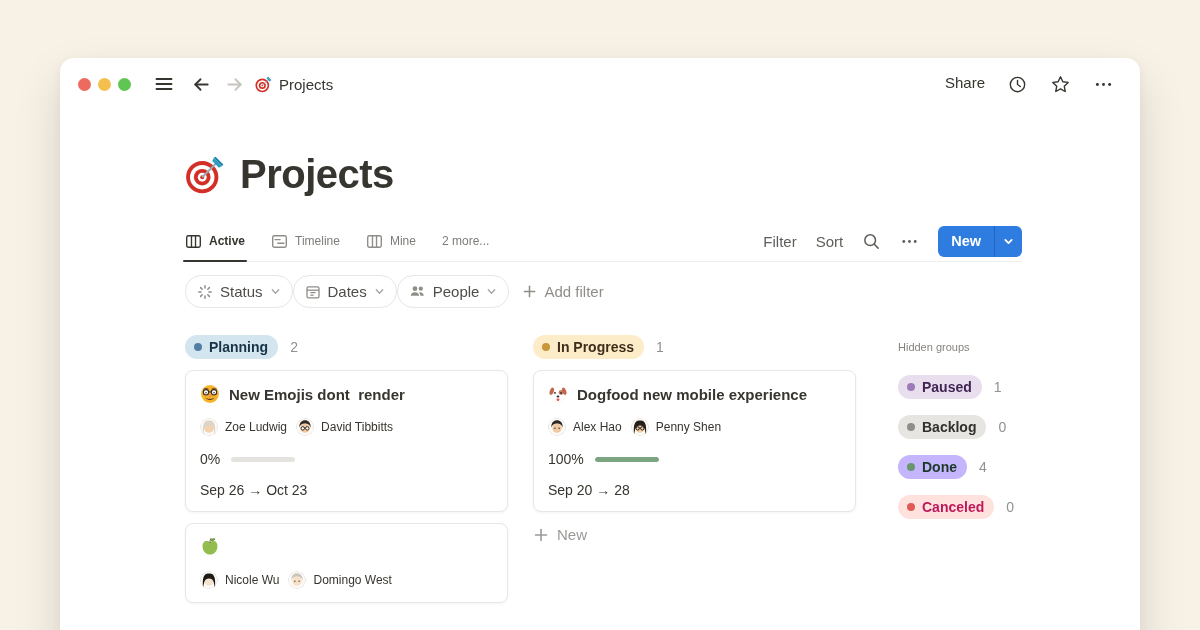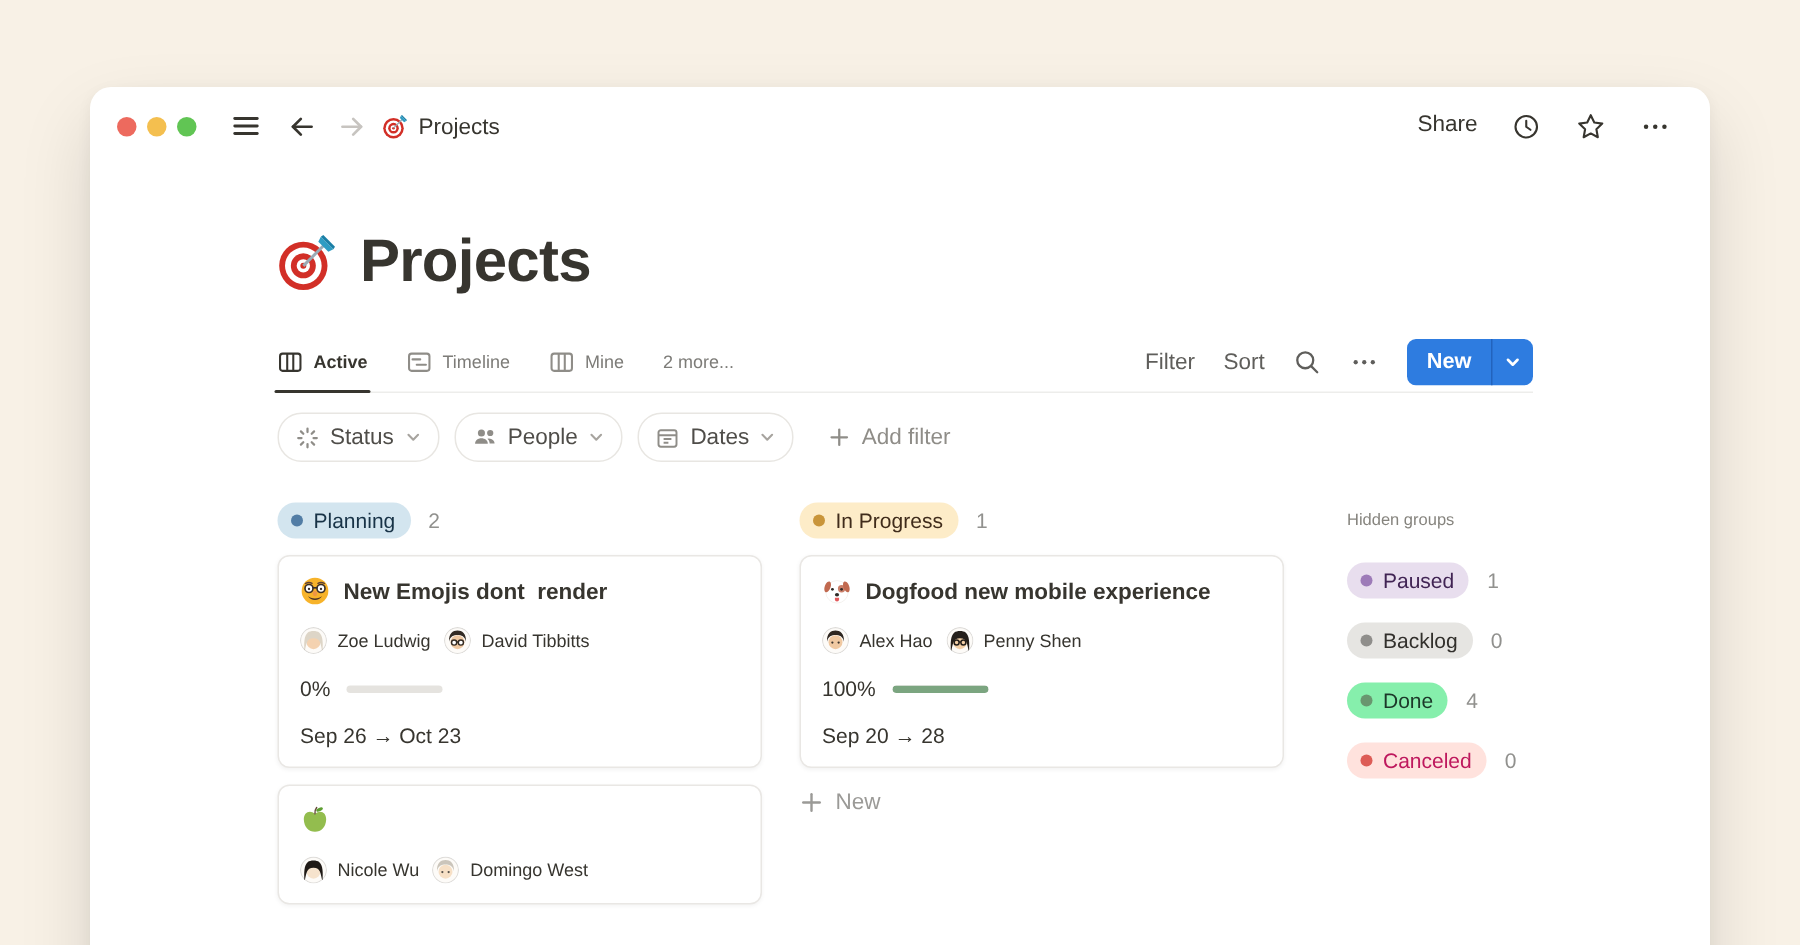--- a/index.html
+++ b/index.html
@@ -41,38 +41,38 @@
   .tab.active{color:#37352f;font-weight:600;}
   .tab.active svg{color:#37352f}
   .tab.active::after{content:'';position:absolute;left:-2px;right:-2px;bottom:-1px;height:2.5px;background:#37352f;border-radius:2px;}
   .view-toolbar{margin-left:auto;display:flex;align-items:center;gap:19px;}
   .vt-label{font-size:15px;color:#5f5e5b;background:none;border:none;padding:0;cursor:pointer;font-family:inherit;}
   .vt-icon{color:#5f5e5b}
   .new-btn{display:flex;height:31px;border-radius:6px;overflow:hidden;cursor:pointer;}
   .new-main{display:flex;align-items:center;padding:0 13px;background:#2e7ce0;color:#fff;font-size:14.5px;font-weight:600;}
   .new-caret{display:flex;align-items:center;justify-content:center;width:27px;background:#2e7ce0;border-left:1px solid #2263bd;color:#fff;}
   
-  .filter-row{margin-top:13px;display:flex;align-items:center;gap:10px;}
+  .filter-row{margin-top:13px;display:flex;align-items:center;}
   .chip{display:flex;align-items:center;gap:7px;height:31px;padding:0 11px;border:1px solid #e8e6e2;border-radius:16px;background:#fff;font-size:15px;color:#4f4d49;cursor:pointer;}
   .chip svg{color:#8f8d88}
   .chip .chev{color:#a7a49f}
   .add-filter{display:flex;align-items:center;gap:7px;font-size:15px;color:#8f8d88;margin-left:7px;cursor:pointer;background:none;border:none;font-family:inherit;}
   
   .board{margin-top:26px;display:flex;align-items:flex-start;}
   .col{width:323px;flex:none;}
   .col + .col{margin-left:25px;}
   .group-header{display:flex;align-items:center;height:26px;}
-  .pill{display:inline-flex;align-items:center;gap:7px;height:24px;padding:0 10px 0 9px;border-radius:13px;font-size:14px;font-weight:400;white-space:nowrap;text-align:center;}
+  .pill{display:inline-flex;align-items:center;gap:7px;height:24px;padding:0 10px 0 9px;border-radius:13px;font-size:14px;font-weight:700;white-space:nowrap;text-align:center;}
   .dot{width:8px;height:8px;border-radius:50%;flex:none;}
   .count{margin-left:12px;color:#91918e;font-size:14px;}
   .pill-blue{background:#d3e5ef;color:#183347}.dot-blue{background:#527da5}
   .pill-yellow{background:#fdecc8;color:#402c1b}.dot-yellow{background:#c9953a}
   .pill-purple{background:#e8deee;color:#412454}.dot-purple{background:#9d7bb8}
   .pill-gray{background:#e6e5e2;color:#32302c}.dot-gray{background:#8f8e8b}
-  .pill-green{background:#86efac;color:#1c3829}.dot-green{background:#69966f}
+  .pill-green{background:#c4b5fd;color:#1c3829}.dot-green{background:#69966f}
   .pill-red{background:#ffe2dd;color:#be185d}.dot-red{background:#dd5c56}
   .cards{margin-top:10px;display:flex;flex-direction:column;gap:11px;}
   .card{background:#fff;border:1px solid #e9e7e4;border-radius:8px;padding:13px 14px;box-shadow:0 1px 3px rgba(15,15,15,.05);cursor:pointer;}
   .card-title-row{display:flex;align-items:center;gap:9px;}
   .card-emoji{width:20px;height:20px;flex:none;}
   .card-title{font-size:15px;font-weight:600;color:#37352f;white-space:pre-wrap;}
   .people-row{margin-top:14px;display:flex;align-items:center;gap:9px;font-size:12px;color:#37352f;}
   .person{display:flex;align-items:center;gap:7px;}
   .avatar{width:18px;height:18px;flex:none;border-radius:50%;}
   .progress-row{margin-top:15px;display:flex;align-items:center;gap:11px;font-size:14px;color:#37352f;}
@@ -242,39 +242,39 @@
               <line x1="12.4" y1="3.6" x2="10.8" y2="5.2"></line>
               <line x1="5.2" y1="10.8" x2="3.6" y2="12.4"></line>
             </g>
           </svg>
         <span>Status</span>
         <svg class="chev" width="11" height="11" viewBox="0 0 12 12" fill="none" stroke="currentColor" stroke-width="1.5" stroke-linecap="round" stroke-linejoin="round">
             <path d="M2.5 4.2 6 7.8l3.5-3.6"></path>
           </svg>
       </div>
       <div class="chip">
+        <svg width="16" height="16" viewBox="0 0 16 16" fill="none" stroke="currentColor" stroke-width="1.3">
+            <rect x="2" y="2.8" width="12" height="11" rx="1.6"></rect>
+            <line x1="2" y1="6.2" x2="14" y2="6.2"></line>
+            <line x1="5.4" y1="8.6" x2="10.6" y2="8.6"></line>
+            <line x1="5.4" y1="11.2" x2="8.6" y2="11.2"></line>
+          </svg>
+        <span>Dates</span>
+        <svg class="chev" width="11" height="11" viewBox="0 0 12 12" fill="none" stroke="currentColor" stroke-width="1.5" stroke-linecap="round" stroke-linejoin="round">
+            <path d="M2.5 4.2 6 7.8l3.5-3.6"></path>
+          </svg>
+      </div>
+      <div class="chip">
         <svg width="17" height="17" viewBox="0 0 18 18" fill="currentColor">
             <circle cx="6.3" cy="6" r="2.5"></circle>
             <path d="M1.8 13.6c0-2.4 2-3.9 4.5-3.9s4.5 1.5 4.5 3.9z"></path>
             <circle cx="12.5" cy="6" r="2.2"></circle>
             <path d="M11.6 9.8c2.2.1 4 1.5 4 3.6h-3.5c0-1.4-.6-2.6-1.6-3.4z"></path>
           </svg>
         <span>People</span>
-        <svg class="chev" width="11" height="11" viewBox="0 0 12 12" fill="none" stroke="currentColor" stroke-width="1.5" stroke-linecap="round" stroke-linejoin="round">
-            <path d="M2.5 4.2 6 7.8l3.5-3.6"></path>
-          </svg>
-      </div>
-      <div class="chip">
-        <svg width="16" height="16" viewBox="0 0 16 16" fill="none" stroke="currentColor" stroke-width="1.3">
-            <rect x="2" y="2.8" width="12" height="11" rx="1.6"></rect>
-            <line x1="2" y1="6.2" x2="14" y2="6.2"></line>
-            <line x1="5.4" y1="8.6" x2="10.6" y2="8.6"></line>
-            <line x1="5.4" y1="11.2" x2="8.6" y2="11.2"></line>
-          </svg>
-        <span>Dates</span>
         <svg class="chev" width="11" height="11" viewBox="0 0 12 12" fill="none" stroke="currentColor" stroke-width="1.5" stroke-linecap="round" stroke-linejoin="round">
             <path d="M2.5 4.2 6 7.8l3.5-3.6"></path>
           </svg>
       </div>
       <button class="add-filter">
         <svg width="15" height="15" viewBox="0 0 16 16" fill="none" stroke="currentColor" stroke-width="1.6" stroke-linecap="round">
             <line x1="8" y1="2.5" x2="8" y2="13.5"></line>
             <line x1="2.5" y1="8" x2="13.5" y2="8"></line>
           </svg>
         <span>Add filter</span>

